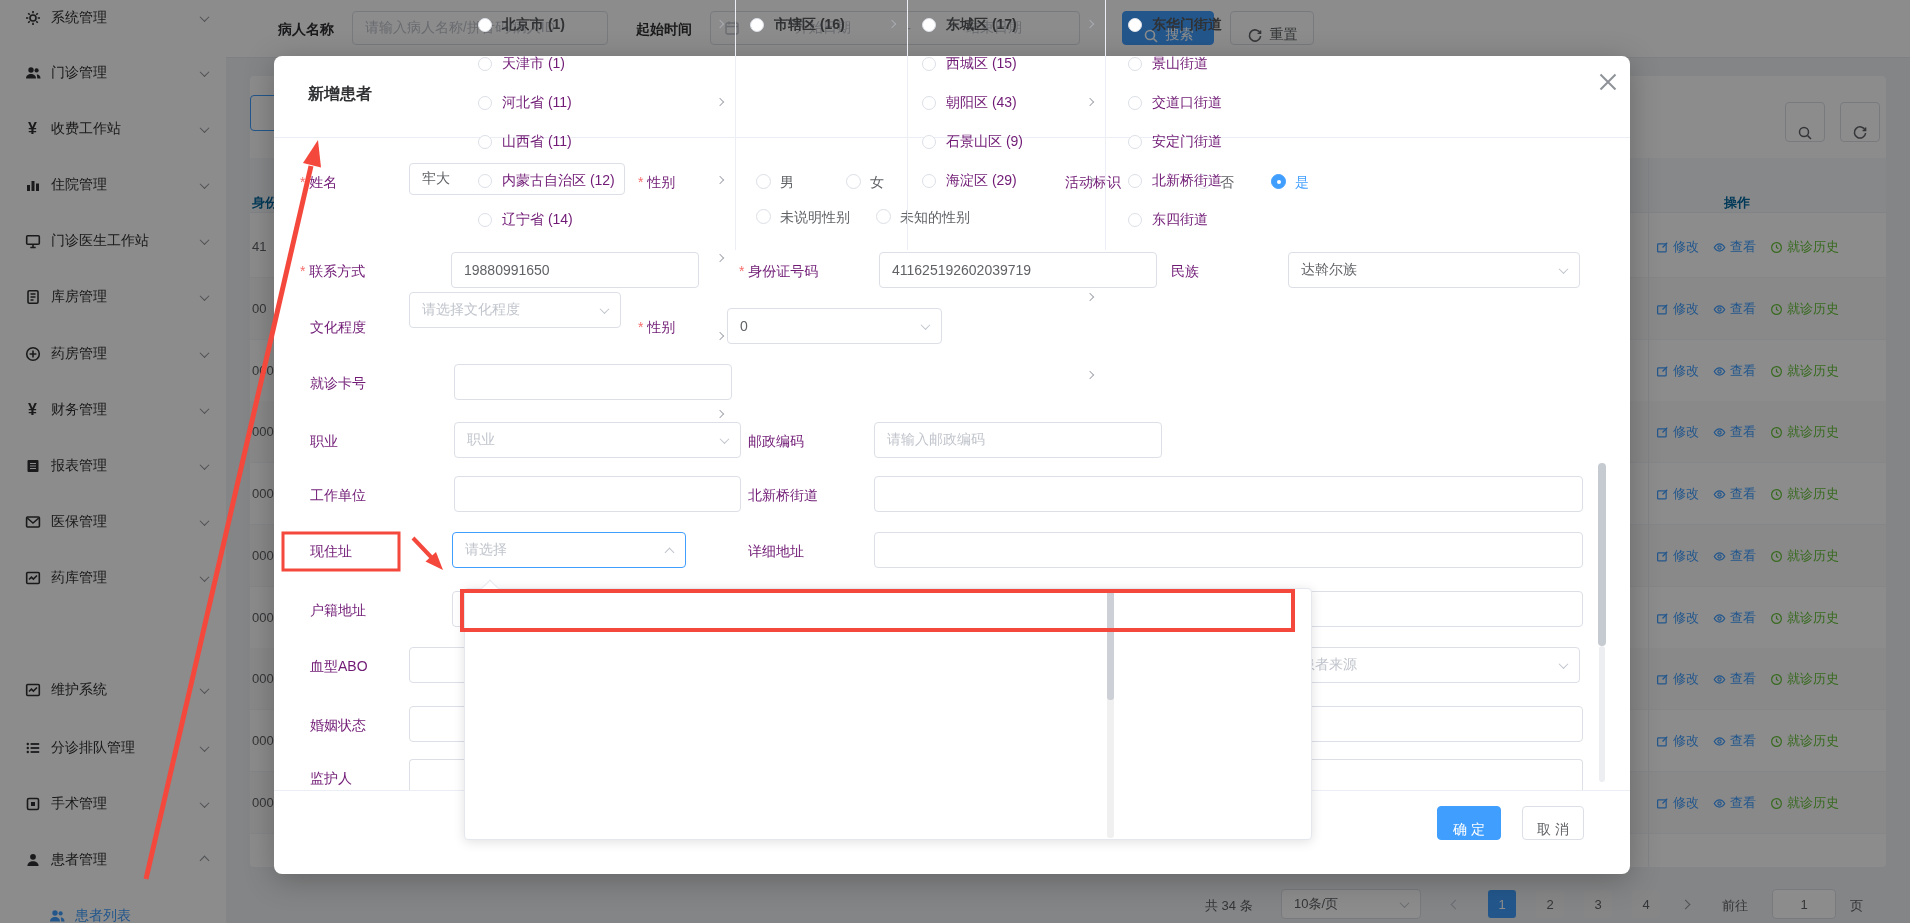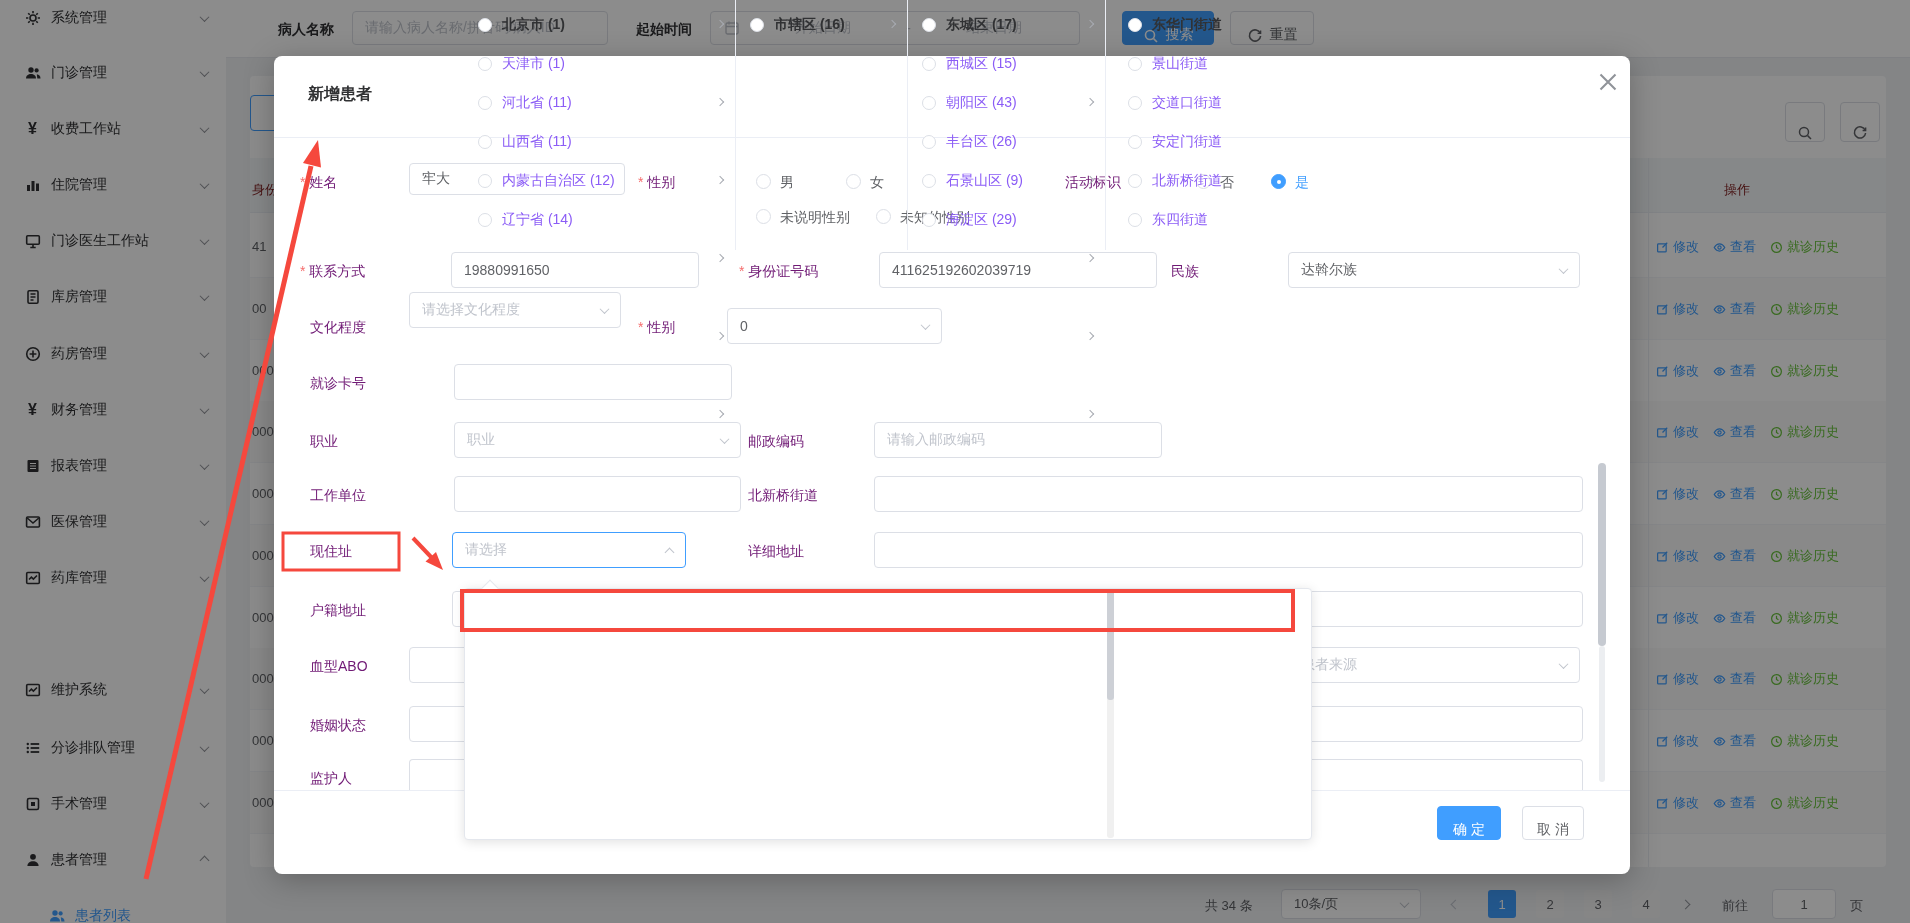--- a/index.html
+++ b/index.html
@@ -21,21 +21,21 @@
 .sb-sub{color:#409eff}
 .topbar{left:226px;top:0;width:1684px;height:58px;background:#fff;border-bottom:1px solid #e8eaee;z-index:1}
 .tb-lbl{position:absolute;font-size:14px;font-weight:bold;color:#303133;top:21px}
 .ipt{position:absolute;background:#fff;border:1px solid #dcdfe6;border-radius:4px;font-size:14px;color:#606266;display:flex;align-items:center;padding:0 12px;overflow:hidden;white-space:nowrap}
 .ph{color:#c0c4cc}
 .btn{position:absolute;border-radius:4px;font-size:14px;display:flex;align-items:flex-end;justify-content:center;gap:6px;cursor:pointer}
 .btn-primary{background:#409eff;color:#fff;border:1px solid #409eff}
 .btn-plain{background:#fff;color:#606266;border:1px solid #dcdfe6}
 .card{left:250px;top:76px;width:1636px;height:791px;background:#fff;border-radius:4px;z-index:1}
 .thead{left:250px;top:158px;width:1636px;height:55px;background:#f5f7fa;border-bottom:1px solid #ebeef5;z-index:2}
-.th{position:absolute;font-size:13px;font-weight:normal;color:#7f1d1d;top:23px}
+.th{position:absolute;font-size:13px;font-weight:bold;color:#0369a1;top:36px}
 .trow{position:absolute;left:250px;width:1636px;height:62px;z-index:2;border-bottom:1px solid #f2f4f7}
 .trow.alt{background:#fafafa}
 .cell-frag{position:absolute;left:2px;top:23px;font-size:13px;color:#606266}
 .ops{position:absolute;left:1398px;top:0;width:238px;height:62px;display:flex;align-items:center;gap:14px;padding-left:8px}
 .lnk{display:inline-flex;align-items:center;gap:4px;font-size:13px;cursor:pointer;white-space:nowrap}
 .lnk.blue{color:#409eff}.lnk.green{color:#67c23a}
 .lnk svg{width:13px;height:13px}
 .opsline{left:1648px;top:158px;width:1px;height:709px;background:#ebeef5;z-index:3}
 .pag{z-index:2;font-size:13px;color:#606266}
 .pg-box{position:absolute;width:28px;height:28px;border-radius:3px;display:flex;align-items:center;justify-content:center;font-size:13px;cursor:pointer}
@@ -57,21 +57,21 @@
 .rlabel.on{color:#409eff}
 .sel-chev{position:absolute;right:12px;top:14px}
 .cascader-open{border-color:#409eff !important}
 .sb-track{background:#eceef1;border-radius:3px}
 .sb-thumb{background:#c6cad1;border-radius:4px}
 
 .cascade{left:464px;top:588px;width:848px;height:252px;background:#fff;border:1px solid #e4e7ed;border-radius:4px;box-shadow:0 2px 12px rgba(0,0,0,.12);z-index:30}
 .caret{left:484px;top:582px;width:12px;height:12px;background:#fff;border-left:1px solid #e4e7ed;border-top:1px solid #e4e7ed;transform:rotate(45deg);z-index:31}
 .c-col{position:absolute;top:0;height:250px;padding-top:5px;z-index:31}
 .c-col.b{border-right:1px solid #ebeef5}
-.c-item{position:relative;height:39px;display:flex;align-items:center;padding:0 22px 0 14px;font-size:14px;color:#8b5cf6;cursor:pointer;white-space:nowrap}
+.c-item{position:relative;height:39px;display:flex;align-items:center;padding:0 22px 0 14px;font-size:14px;color:#701a75;cursor:pointer;white-space:nowrap}
 .c-item.sel{font-weight:bold;color:#303133}
 .c-radio{width:14px;height:14px;border:1px solid #dcdfe6;border-radius:50%;background:#fff;flex:none;margin-right:10px}
 .c-chev{position:absolute;right:12px;top:16px;width:6px;height:6px;border-right:1.5px solid #a8abb2;border-bottom:1.5px solid #a8abb2;transform:rotate(-45deg)}
 
 .anno{left:0;top:0;z-index:40;pointer-events:none}
 </style>
 </head>
 <body>
 
 <div id="stage">
@@ -729,25 +729,20 @@
         <span>西城区 (15)</span>
         <span class="c-chev" style="top:55px"></span>
       </div>
     <div class="c-item">
         <span class="c-radio"></span>
         <span>朝阳区 (43)</span>
         <span class="c-chev" style="top:94px"></span>
       </div>
     <div class="c-item">
         <span class="c-radio"></span>
-        <span>丰台区 (26)</span>
-        <span class="c-chev" style="top:133px"></span>
-      </div>
-    <div class="c-item">
-        <span class="c-radio"></span>
         <span>石景山区 (9)</span>
         <span class="c-chev" style="top:172px"></span>
       </div>
     <div class="c-item">
         <span class="c-radio"></span>
         <span>海淀区 (29)</span>
         <span class="c-chev" style="top:211px"></span>
       </div>
   </div>
   <div class="abs" style="left:1107px;top:590px;width:7px;height:248px;background:#f0f0f0;border-radius:3px;z-index:32"></div>

